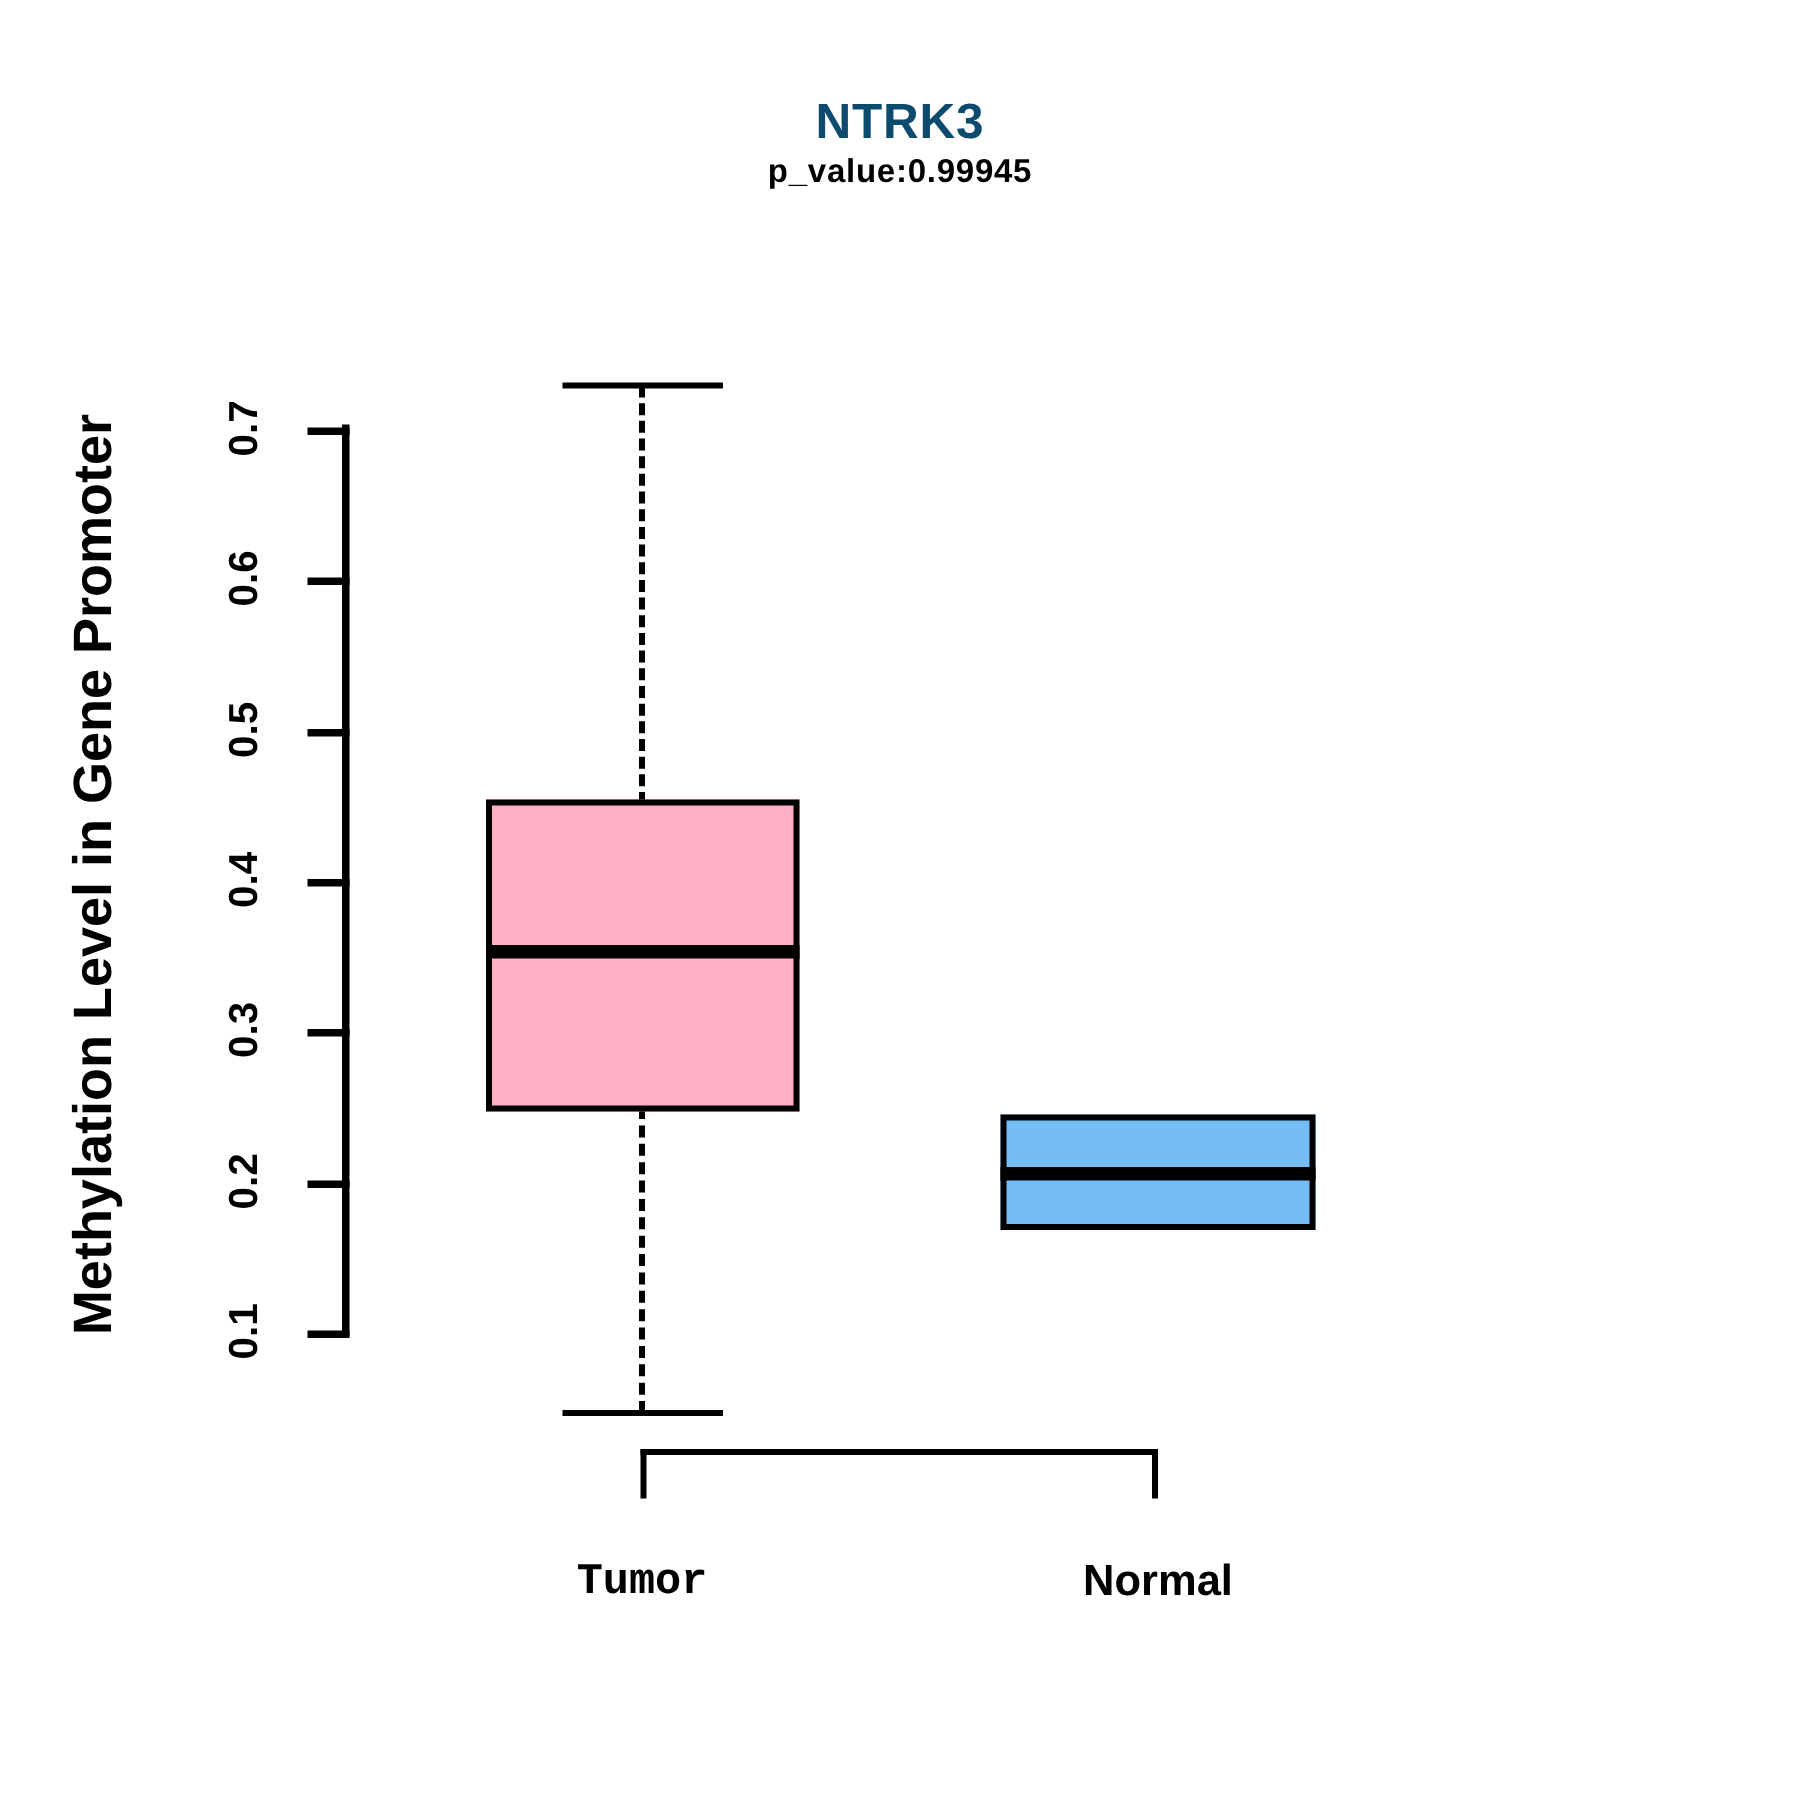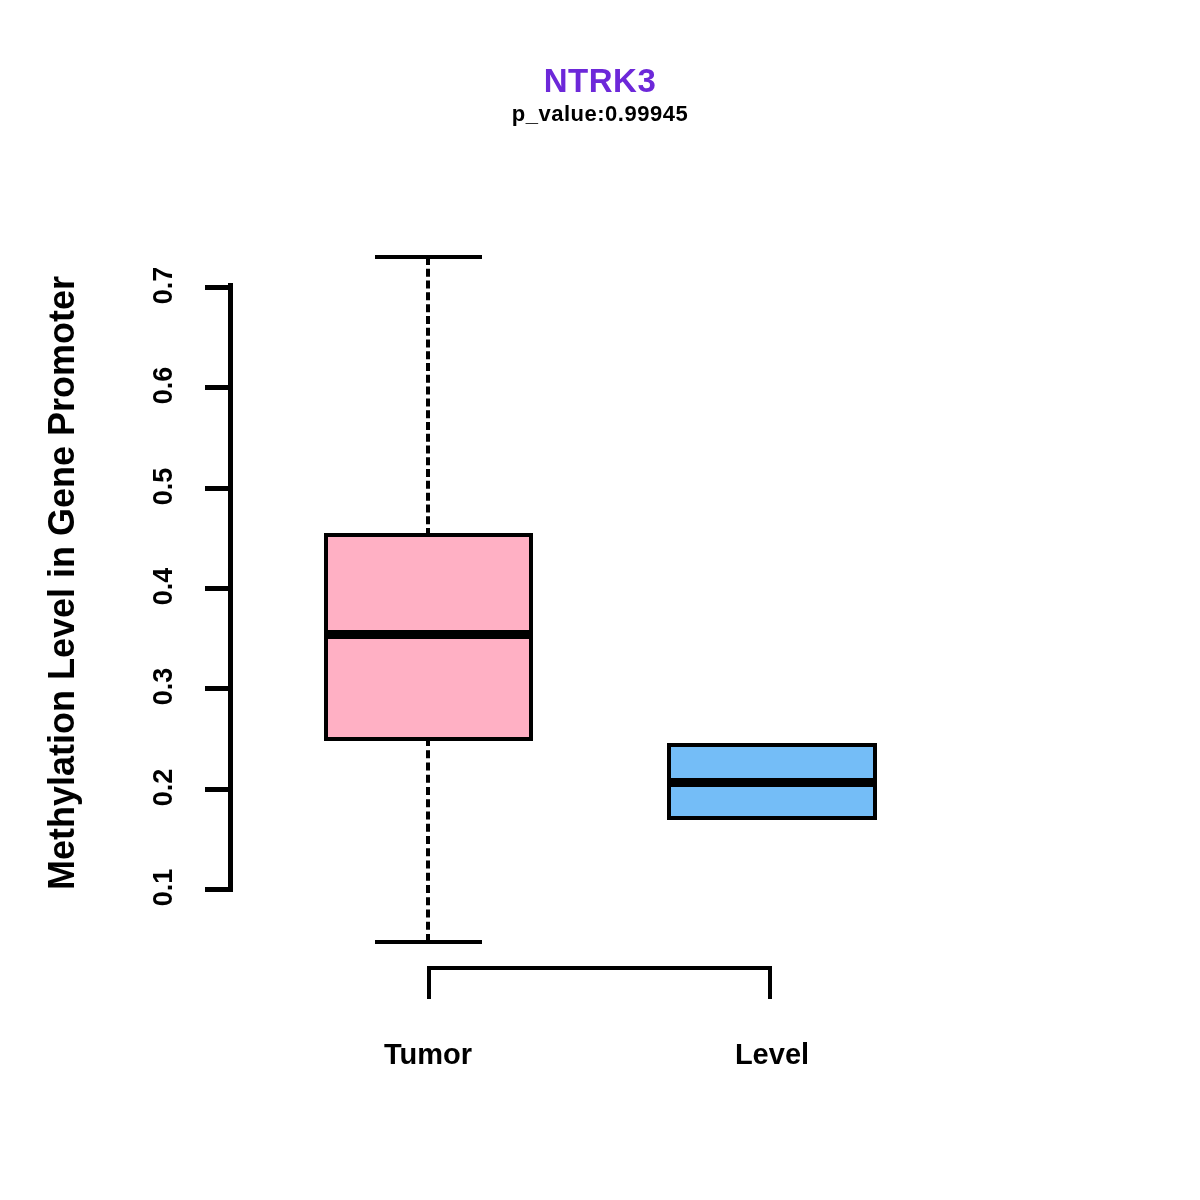--- a/index.html
+++ b/index.html
@@ -20,21 +20,21 @@
     left: 0;
     top: 62px;
     width: 1200px;
     text-align: center;
     line-height: 1.18;
   }
   .title-main {
     display: block;
     font-size: 33px;
     font-weight: bold;
-    color: #6d28d9;
+    color: #0c4a6e;
     letter-spacing: 0.5px;
   }
   .title-sub {
     display: block;
     font-size: 22px;
     font-weight: bold;
     color: #000000;
     letter-spacing: 0.5px;
   }
   .ylabel {
@@ -168,16 +168,16 @@
 
   <div>
     <div class="box" id="box-normal" style="left: 667px; top: 743px; width: 210px; height: 77px; background: rgb(116, 189, 247);"></div>
     <div class="median" style="left:667px; top:778px; width:210px; height:9px;"></div>
   </div>
 
   <div class="x-axis-spine x-bracket-h"></div>
   <div class="x-axis-spine x-bracket-tick" style="left:427px;"></div>
   <div class="x-axis-spine x-bracket-tick" style="left:768px;"></div>
 
-  <div class="x-label" style="left:278px; top:1038px;">Tumor</div>
-  <div class="x-label" style="left:622px; top:1038px;">Level</div>
+  <div class="x-label" style="left:278px; top:1038px;font-family:Liberation Mono, monospace;">Tumor</div>
+  <div class="x-label" style="left:622px; top:1038px;">Normal</div>
 
 </div>
 
 </body></html>

